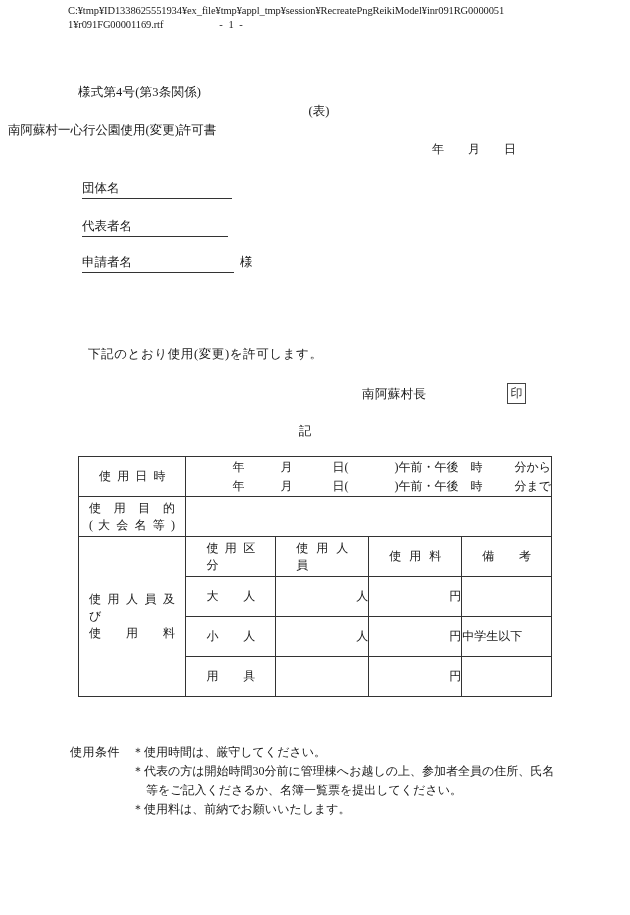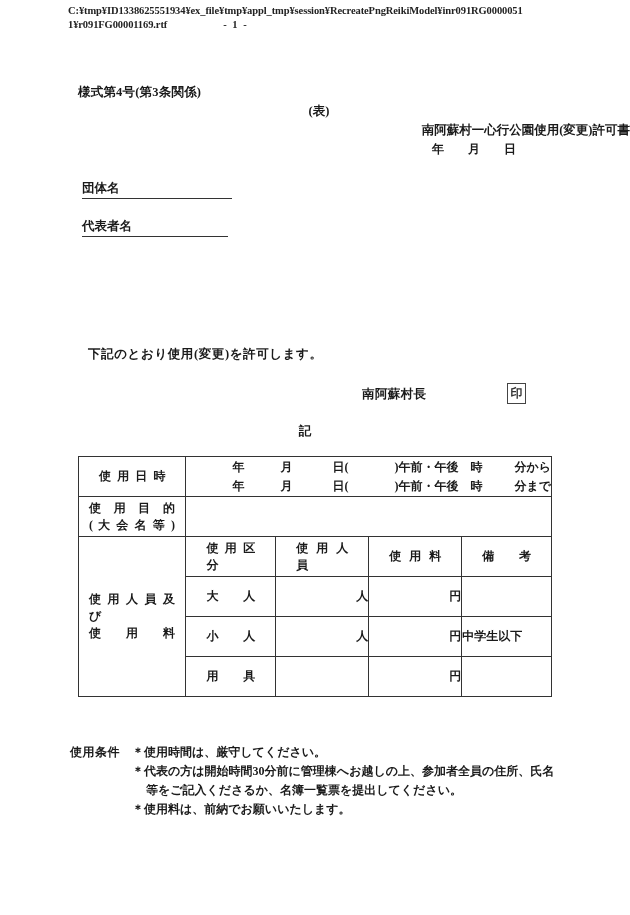--- a/index.html
+++ b/index.html
@@ -4,33 +4,33 @@
 <style>
   html,body{margin:0;padding:0;}
   body{
     width:630px;height:915px;
     background:#ffffff;
     font-family:"Liberation Serif","DejaVu Serif",serif;
     color:#1a1a1a;
     position:relative;
     overflow:hidden;
   }
-  .page{position:absolute;left:0;top:0;width:630px;height:785px;font-weight:bold;}
+  .page{position:absolute;left:0;top:0;width:630px;height:785px;}
 
   
   .hdr{position:absolute;left:68px;top:4px;width:516px;font-size:10.5px;line-height:14px;color:#222;}
   .hdr .l1{display:block;letter-spacing:-0.1px;}
   .hdr .l2{display:block;letter-spacing:-0.1px;}
   .hdr .pgno{display:inline-block;margin-left:56px;letter-spacing:1.5px;}
 
   
   .formno{position:absolute;left:78px;top:84px;font-size:12.5px;letter-spacing:0.2px;}
   .subtitle{position:absolute;left:0;top:103px;width:630px;text-align:center;font-size:12.5px;}
   .subtitle-inner{display:inline-block;margin-left:8px;}
-  .doctitle{position:absolute;left:0;top:122px;width:630px;text-align:right;font-size:12.5px;}
+  .doctitle{position:absolute;left:0;top:122px;width:630px;text-align:left;font-size:12.5px;}
   .doctitle-inner{display:inline-block;margin-left:8px;}
   .datehdr{position:absolute;left:432px;top:141px;font-size:12px;}
   .datehdr span{display:inline-block;}
   .datehdr .g1{width:36px;}
   .datehdr .g2{width:36px;}
 
   
   .nameline{position:absolute;left:82px;font-size:12.5px;}
   .nameline .ul{
     display:inline-block;
@@ -134,20 +134,23 @@
   <div class="datehdr">
     <span class="g1">年</span><span class="g2">月</span><span>日</span>
   </div>
 
   <div class="nameline nl1">
     <span class="ul"><span class="lbl">団体名</span></span>
   </div>
   <div class="nameline nl2">
     <span class="ul"><span class="lbl">代表者名</span></span>
   </div>
+  <div class="nameline nl3">
+    <span class="ul"><span class="lbl">申請者名</span></span><span class="sama">様</span>
+  </div>
 
   <div class="permit">下記のとおり使用(変更)を許可します。</div>
 
   <div class="mayor">南阿蘇村長</div>
   <div class="sealbox">印</div>
 
   <div class="kiline"><span class="kiline-inner">記</span></div>
 
   <table class="tbl">
     <tbody>

